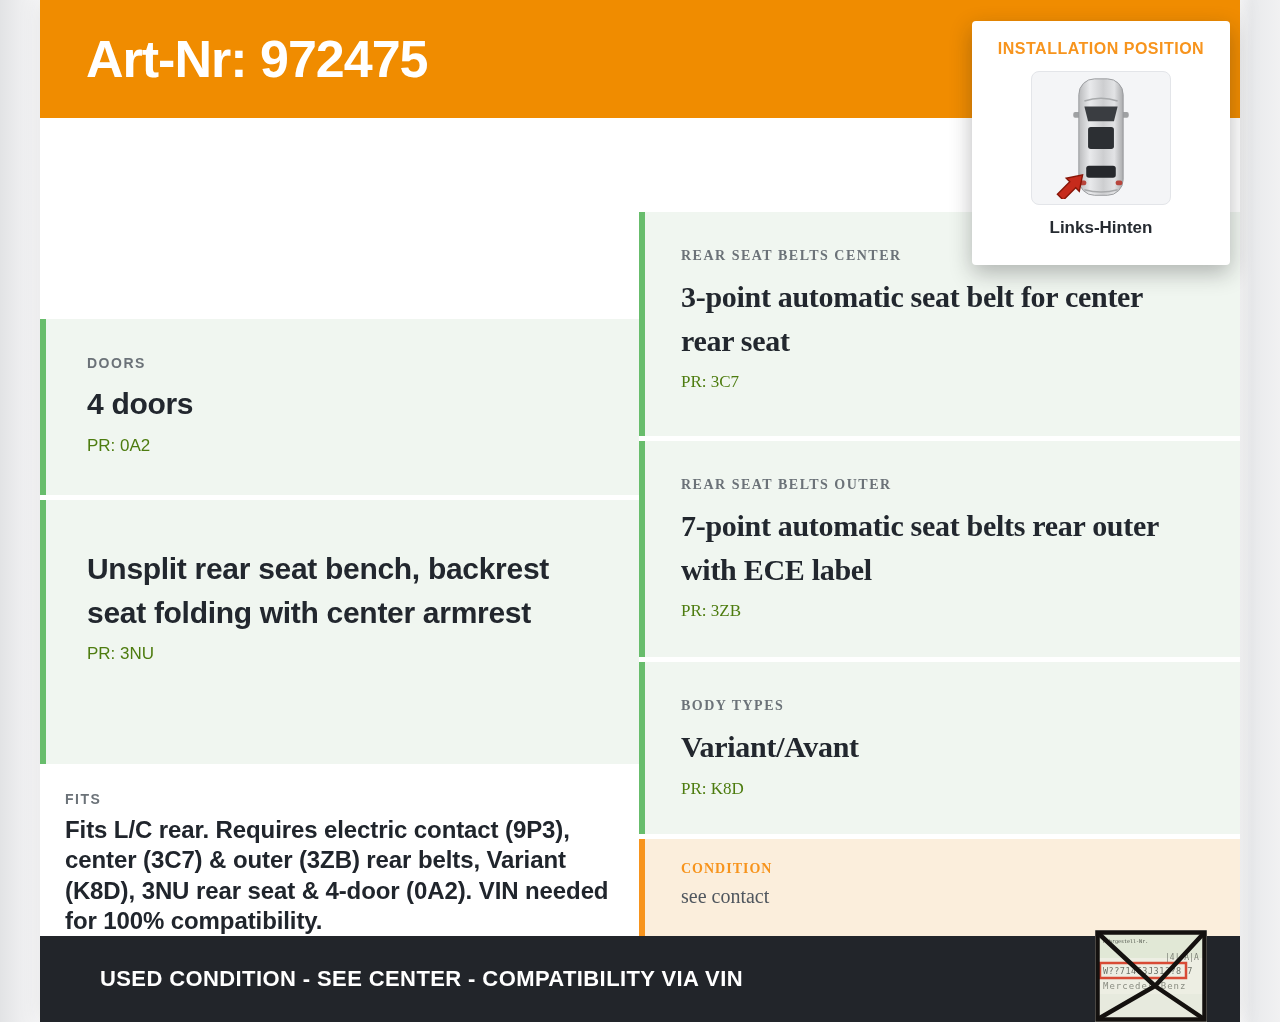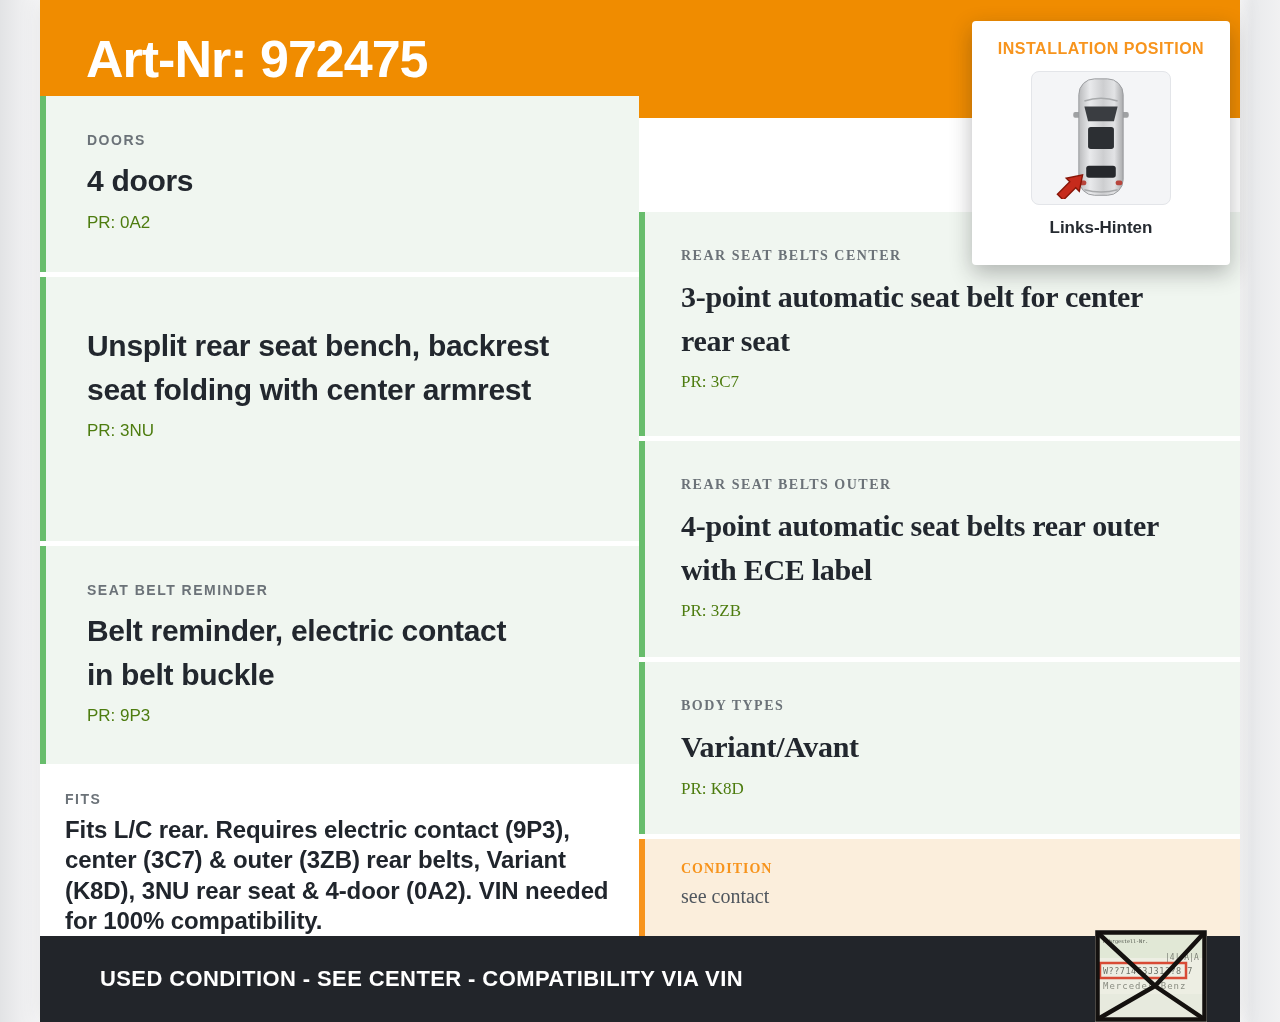--- a/index.html
+++ b/index.html
@@ -117,43 +117,38 @@
           <div class="label">DOORS</div>
           <div class="title">4 doors</div>
           <div class="pr">PR: 0A2</div>
         </div>
 
         <div class="card h264">
           <div class="title">Unsplit rear seat bench, backrest seat folding with center armrest</div>
           <div class="pr">PR: 3NU</div>
         </div>
 
-        <div class="card h218">
-          <div class="label">SEAT BELT REMINDER</div>
-          <div class="title w420">Belt reminder, electric contact in belt buckle</div>
-          <div class="pr">PR: 9P3</div>
-        </div>
 
         <div class="card fits">
           <div class="label">FITS</div>
           <div class="fits-text">Fits L/C rear. Requires electric contact (9P3), center (3C7) &amp; outer (3ZB) rear belts, Variant (K8D), 3NU rear seat &amp; 4-door (0A2). VIN needed for 100% compatibility.</div>
         </div>
       </div>
 
       <div class="col right">
 
         <div class="card h224">
           <div class="label">REAR SEAT BELTS CENTER</div>
           <div class="title">3-point automatic seat belt for center rear seat</div>
           <div class="pr">PR: 3C7</div>
         </div>
 
         <div class="card h216">
           <div class="label">REAR SEAT BELTS OUTER</div>
-          <div class="title">4-point automatic seat belts rear outer with ECE label</div>
+          <div class="title">7-point automatic seat belts rear outer with ECE label</div>
           <div class="pr">PR: 3ZB</div>
         </div>
 
         <div class="card h172">
           <div class="label">BODY TYPES</div>
           <div class="title">Variant/Avant</div>
           <div class="pr">PR: K8D</div>
         </div>
 
         <div class="card condition">

